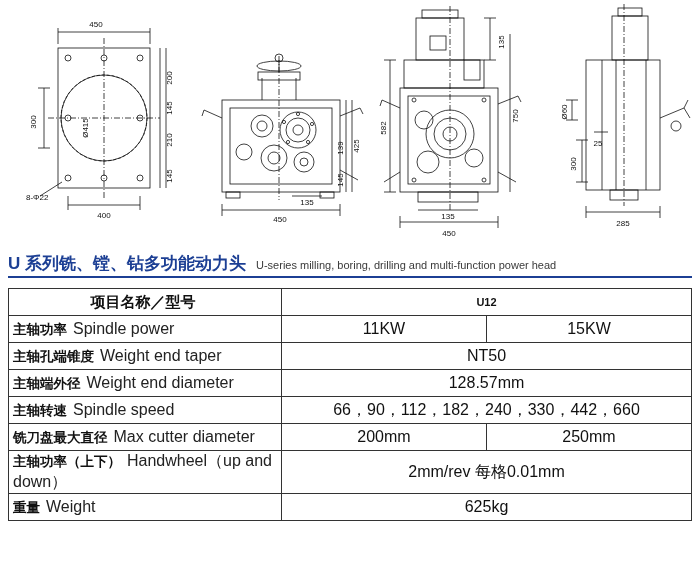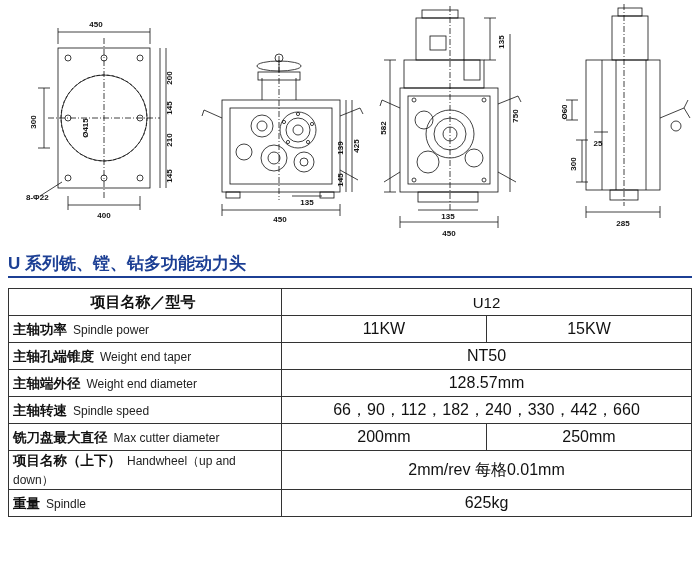--- a/index.html
+++ b/index.html
@@ -6,21 +6,21 @@
   body{
     width:700px;height:584px;
     background:#ffffff;
     font-family:"Liberation Sans", sans-serif;
     color:#1a1a1a;
     position:relative;
     overflow:hidden;
   }
   .drawings{
     position:relative;
-    width:588px;height:245px;font-weight:bold;
+    width:588px;height:245px;
   }
   svg.dwg{position:absolute;top:0;left:0;}
   .title-row{
     position:absolute;
     left:0;top:252px;
     width:700px;
     display:flex;
     align-items:baseline;
     padding-left:8px;
     box-sizing:border-box;
@@ -61,36 +61,36 @@
   .lbl{
     width:268px;
     padding-left:10px;
   }
   .lbl .cn{
     font-size:13.5px;
     font-weight:bold;
     color:#111;
   }
   .lbl .en{
-    font-size:12px;
+    font-size:16px;
     color:#222;
     margin-left:6px;
   }
   .val{
     text-align:center;
     font-size:16px;
     color:#111;
   }
   .hdr .lbl{
     text-align:center;
     padding-left:0;
   }
   .hdr .lbl .cn{font-size:15px;}
   .hdr td{height:30px;}
-  .hdr .val{font-size:15px;font-weight:normal;}
+  .hdr .val{font-size:11px;font-weight:bold;}
   .dim{font-size:8px;fill:#111;font-family:"Liberation Sans",sans-serif;}
 </style>
 </head>
 <body>
 
 <div class="drawings">
 
   <svg class="dwg" width="200" height="245" viewBox="0 0 200 245">
     <g stroke="#111" fill="none" stroke-width="0.8">
       <rect x="58" y="48" width="92" height="140"></rect>
@@ -284,20 +284,21 @@
     </g>
     <text class="dim" x="9" y="112" text-anchor="middle" transform="rotate(-90 9 112)">Ø60</text>
     <text class="dim" x="40" y="146" text-anchor="middle">25</text>
     <text class="dim" x="18" y="164" text-anchor="middle" transform="rotate(-90 18 164)">300</text>
     <text class="dim" x="65" y="226" text-anchor="middle">285</text>
   </svg>
 </div>
 
 <div class="title-row">
   <span class="title-cn">U 系列铣、镗、钻多功能动力头</span>
+  <span class="title-en">U-series milling, boring, drilling and multi-function power head</span>
 </div>
 <div class="title-underline"></div>
 
 <table class="spec">
   <tbody>
     <tr class="hdr">
       <td class="lbl">
         <span class="cn">项目名称／型号</span>
       </td>
       <td class="val" colspan="2">U12</td>
@@ -337,25 +338,25 @@
       <td class="lbl">
         <span class="cn">铣刀盘最大直径</span><span class="en">Max cutter diameter</span>
       </td>
       <td class="val">200mm</td>
       <td class="val">250mm</td>
     </tr>
 
 
     <tr>
       <td class="lbl">
-        <span class="cn">项目名称（上下）</span><span class="en">Handwheel（up and down）</span>
+        <span class="cn">主轴功率（上下）</span><span class="en">Handwheel（up and down）</span>
       </td>
       <td class="val" colspan="2">2mm/rev 每格0.01mm</td>
     </tr>
 
     <tr>
       <td class="lbl">
-        <span class="cn">重量</span><span class="en">Spindle</span>
+        <span class="cn">重量</span><span class="en">Weight</span>
       </td>
       <td class="val" colspan="2">625kg</td>
     </tr>
   </tbody>
 </table>
 
 </body></html>

